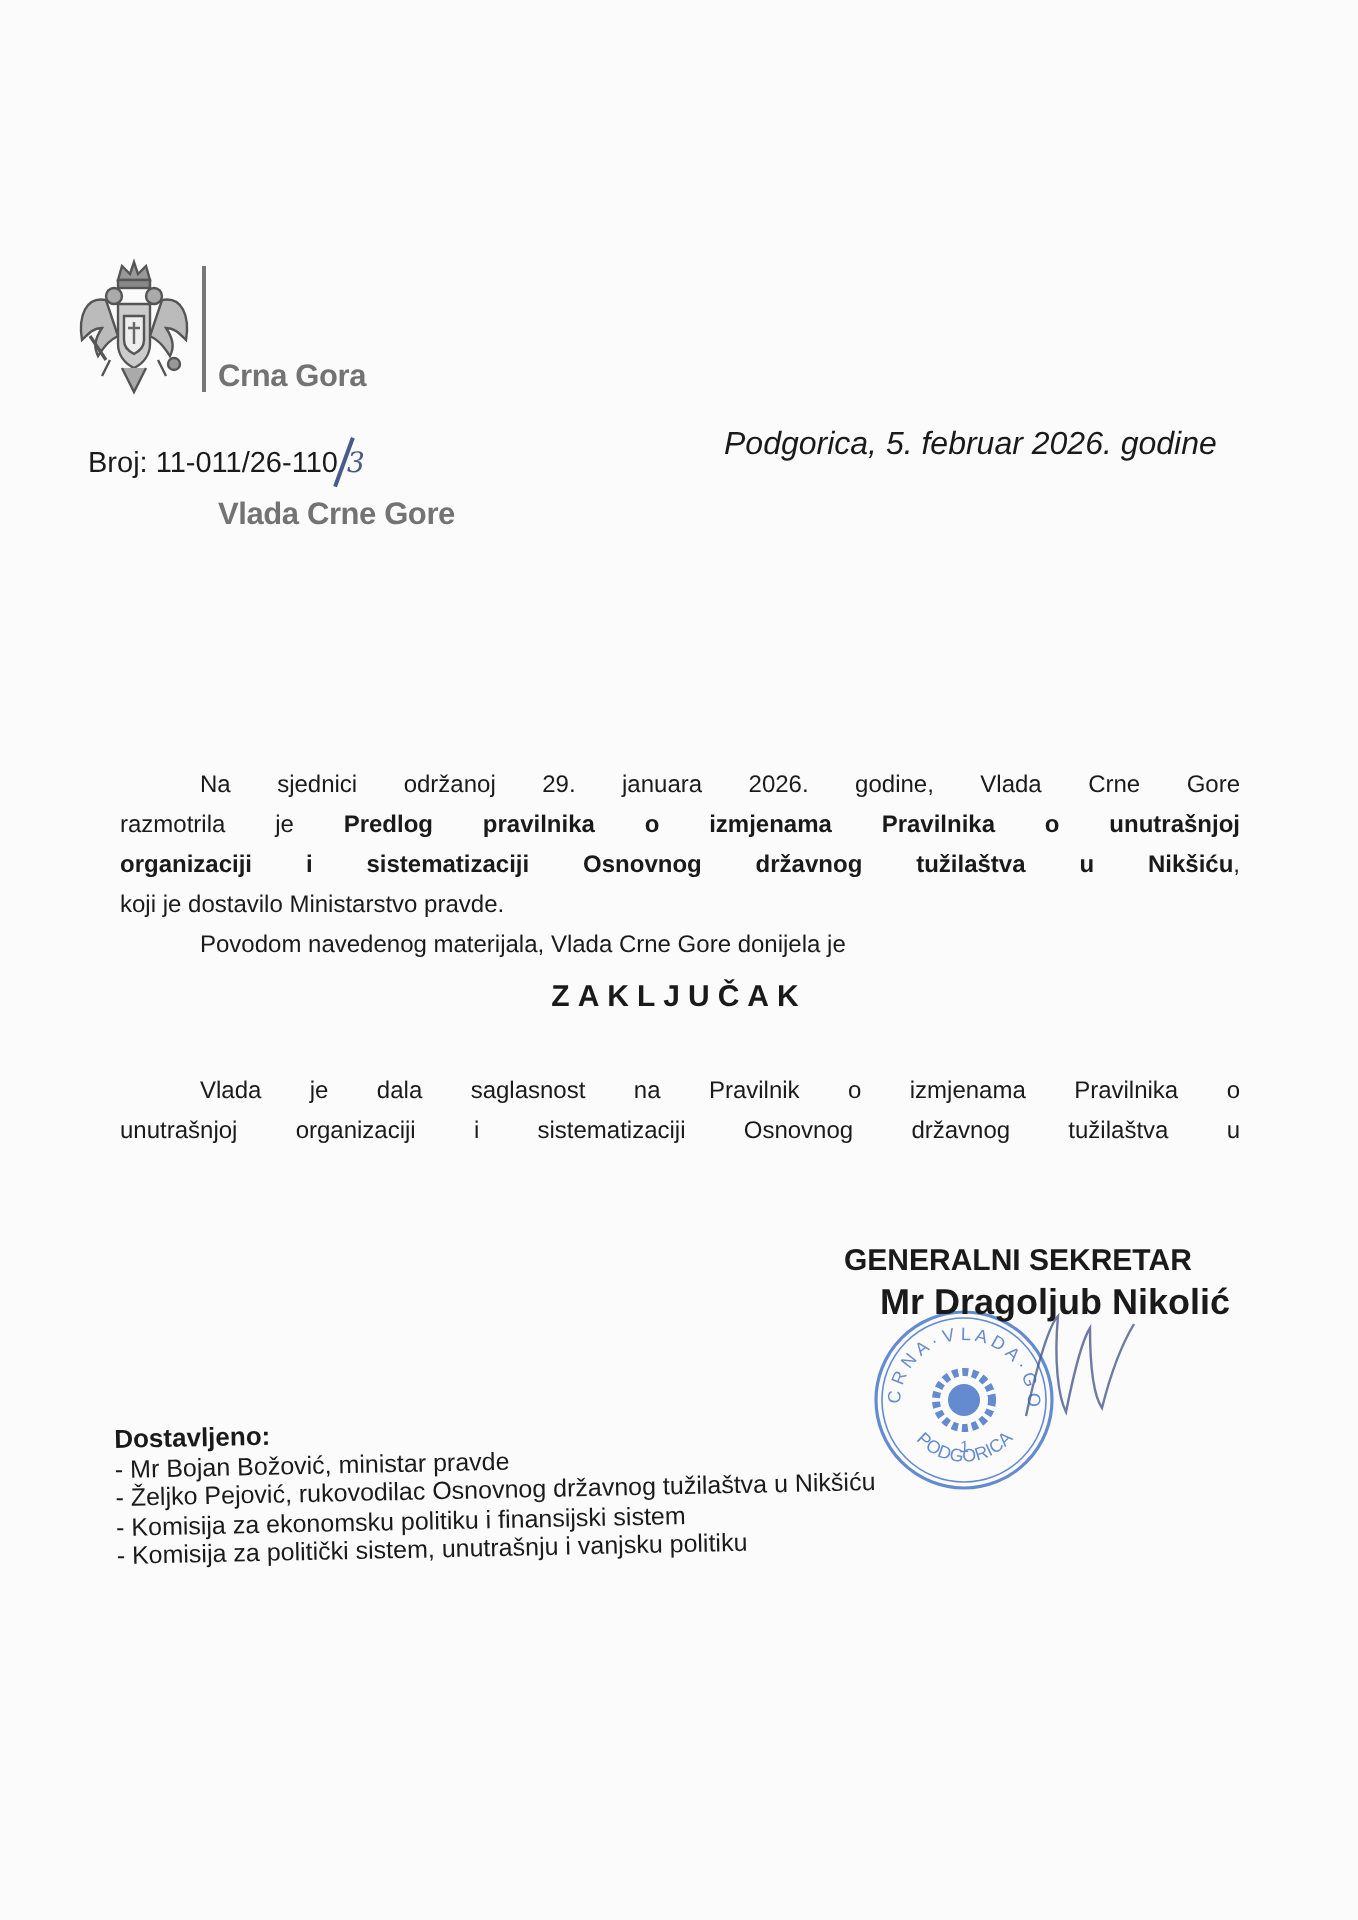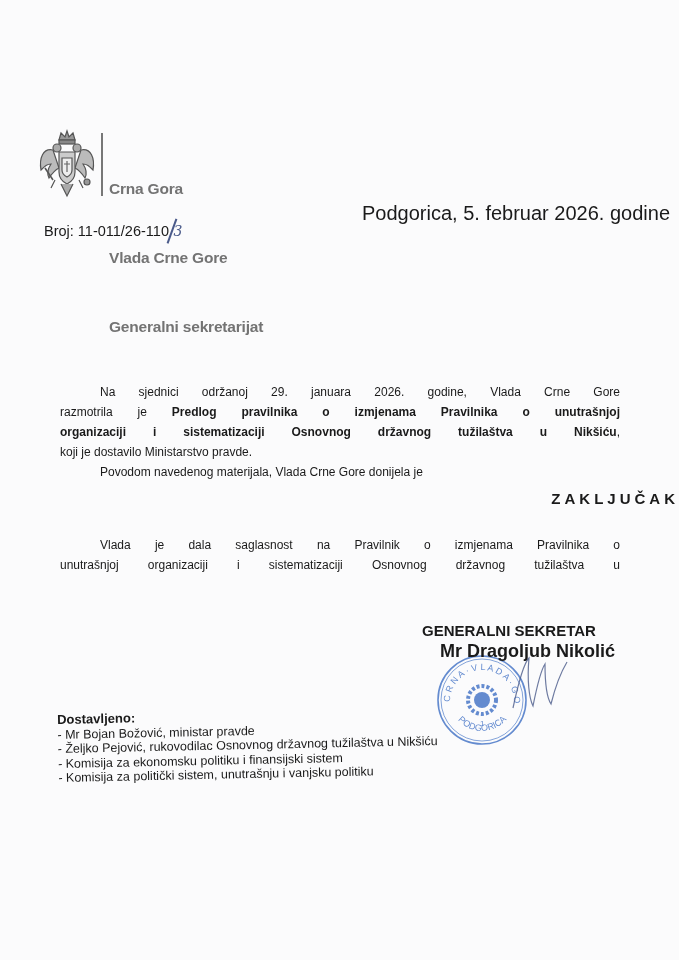--- a/index.html
+++ b/index.html
@@ -16,31 +16,31 @@
   
   .crest { left: 37px; top: 128px; width: 60px; height: 72px; }
   .crest-divider { left: 101px; top: 133px; width: 2px; height: 63px; background: #777; }
   .org-lines { left: 109px; top: 130px; }
   .org-line { font-size: 15.5px; font-weight: bold; line-height: 21px; letter-spacing: -0.2px; color: #737373; margin-top: 48px; }
 
   
   .ref { left: 44px; top: 218px; font-size: 14.5px; color: #1a1a1a; }
   .ref .hand { font-family: "DejaVu Serif", serif; color: #4a5a8a; font-style: italic; font-size: 14px; position: relative; }
   .ref .slash { display: inline-block; width: 1.5px; height: 26px; background: #4a5a8a; transform: rotate(20deg); vertical-align: -8px; margin: 0 1px 0 2px; }
-  .date { left: 362px; top: 202px; font-size: 20px; }
+  .date { left: 362px; top: 214px; font-size: 16px; font-style: italic; }
 
   
   .body { left: 60px; width: 560px; font-size: 12px; line-height: 20px; }
   .p1 { top: 382px; }
   .line { display: block; white-space: nowrap; text-align: justify; text-align-last: justify; }
   .line.last { text-align-last: left; }
   .indent { padding-left: 40px; }
   .b { font-weight: bold; }
 
-  .heading { left: 0; width: 679px; top: 490px; text-align: right; font-weight: bold; font-size: 15px; letter-spacing: 4px; }
+  .heading { left: 0; width: 679px; top: 490px; text-align: center; font-weight: bold; font-size: 15px; letter-spacing: 4px; }
 
   .p3 { top: 535px; }
 
   
   .sig-title { left: 422px; top: 622px; font-size: 15px; font-weight: bold; }
   .sig-name { left: 440px; top: 641px; font-size: 18px; font-weight: bold; }
   .stamp { left: 432px; top: 650px; width: 100px; height: 100px; }
   .signature { left: 505px; top: 650px; width: 70px; height: 70px; }
 
   
@@ -73,21 +73,20 @@
 
       <path d="M8 40 L16 52" stroke-width="1.6"></path>
       <circle cx="50" cy="54" r="3" fill="#999"></circle>
     </g>
   </svg>
   <div class="abs crest-divider"></div>
 
   <div class="abs org-lines">
     <div class="org-line">Crna Gora</div>
     <div class="org-line">Vlada Crne Gore</div>
-    <div class="org-line">Generalni sekretarijat</div>
   </div>
 
   <div class="abs ref">
     <span>Broj: 11-011/26-110</span><span class="slash"></span><span class="hand">3</span>
   </div>
 
   <div class="abs date">Podgorica, 5. februar 2026. godine</div>
 
   <div class="abs body p1">
     <span class="line indent">Na sjednici održanoj 29. januara 2026. godine, Vlada Crne Gore</span>

